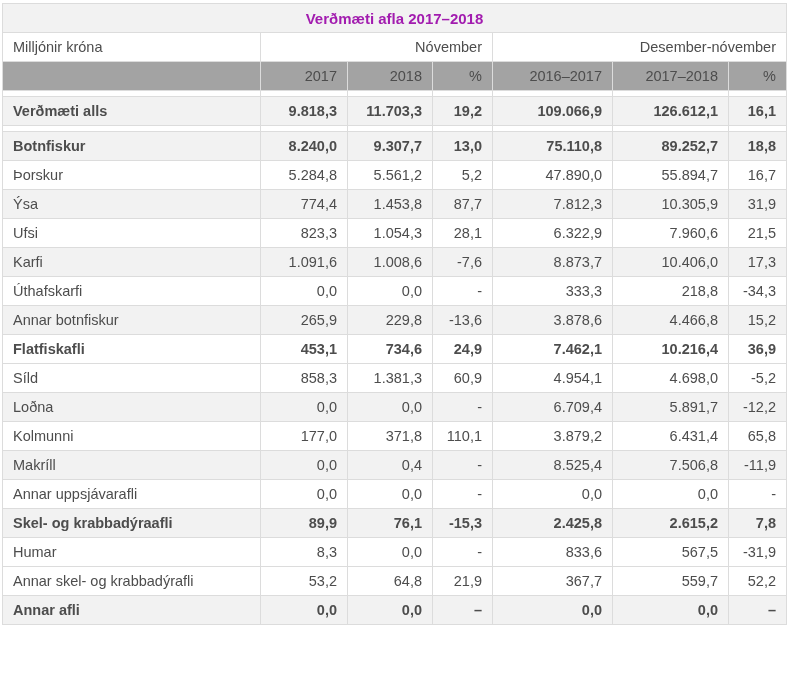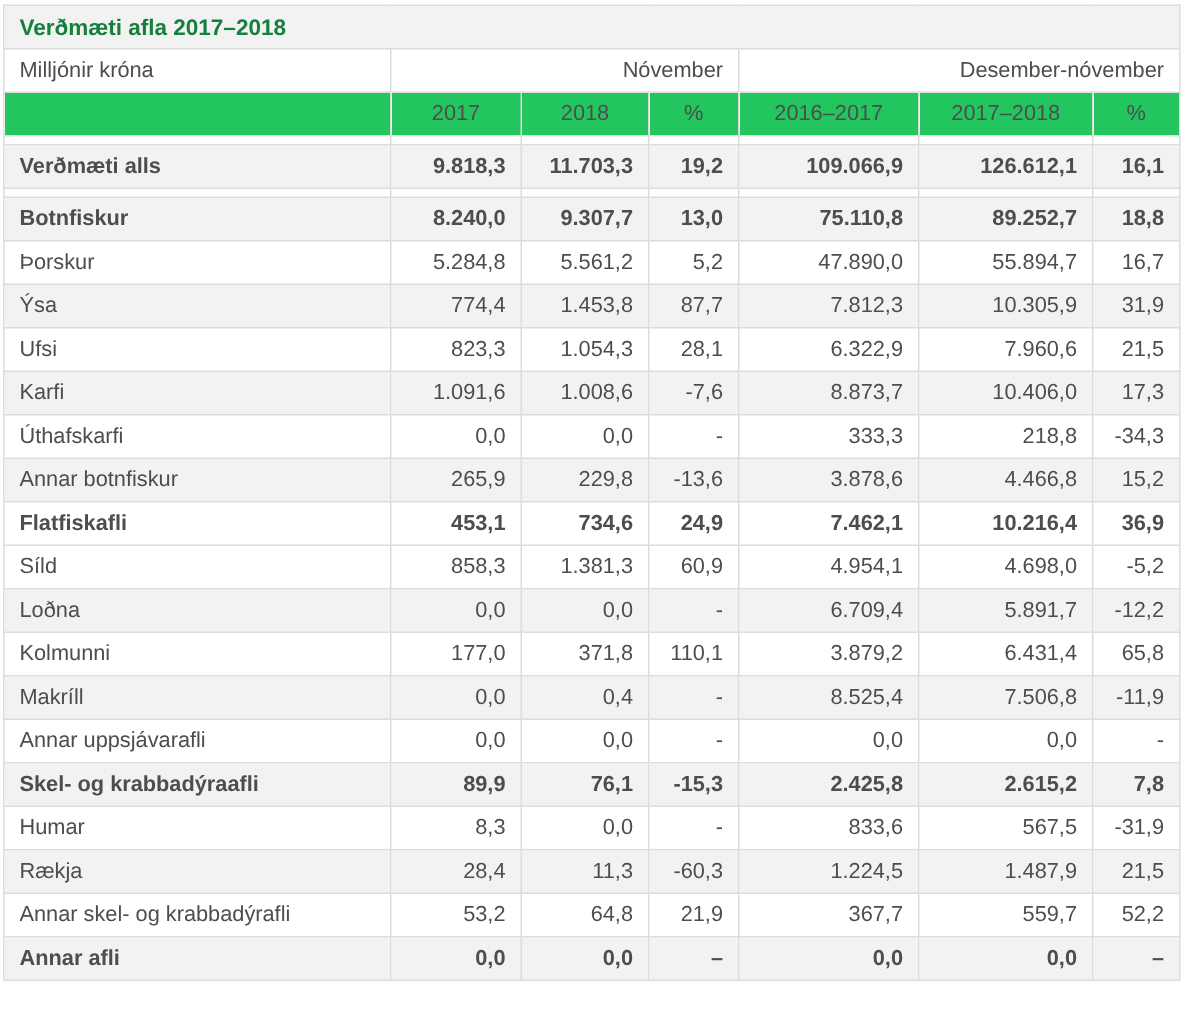--- a/index.html
+++ b/index.html
@@ -21,24 +21,25 @@
     box-sizing: content-box;
     white-space: nowrap;
     overflow: hidden;
     vertical-align: middle;
     background: #ffffff;
   }
   tr.title-row td {
     background: #f2f2f2;
     font-weight: bold;
     font-size: 15px;
-    color: #15803d;
+    color: #a21caf;
+    text-align: center;
   }
   tr.group-row td { background: #ffffff; margin-left: 20px; }
-  tr.cols-row td { background: #22c55e; text-align: center; }
+  tr.cols-row td { background: #a3a3a3; }
   tr.shaded td { background: #f2f2f2; }
   tr.bold td { font-weight: bold; }
   tr.spacer td { height: 5px; padding: 0; background: #ffffff; }
   td.label { text-align: left; }
   td.num { text-align: right; }
 </style>
 </head>
 <body>
 
 <div class="wrap">
@@ -227,29 +228,20 @@
         </tr>
         <tr class="">
           <td class="label">Humar</td>
           <td class="num">8,3</td>
           <td class="num">0,0</td>
           <td class="num">-</td>
           <td class="num">833,6</td>
           <td class="num">567,5</td>
           <td class="num">-31,9</td>
         </tr>
-        <tr class="shaded ">
-          <td class="label">Rækja</td>
-          <td class="num">28,4</td>
-          <td class="num">11,3</td>
-          <td class="num">-60,3</td>
-          <td class="num">1.224,5</td>
-          <td class="num">1.487,9</td>
-          <td class="num">21,5</td>
-        </tr>
         <tr class="">
           <td class="label">Annar skel- og krabbadýrafli</td>
           <td class="num">53,2</td>
           <td class="num">64,8</td>
           <td class="num">21,9</td>
           <td class="num">367,7</td>
           <td class="num">559,7</td>
           <td class="num">52,2</td>
         </tr>
         <tr class="shaded bold">

